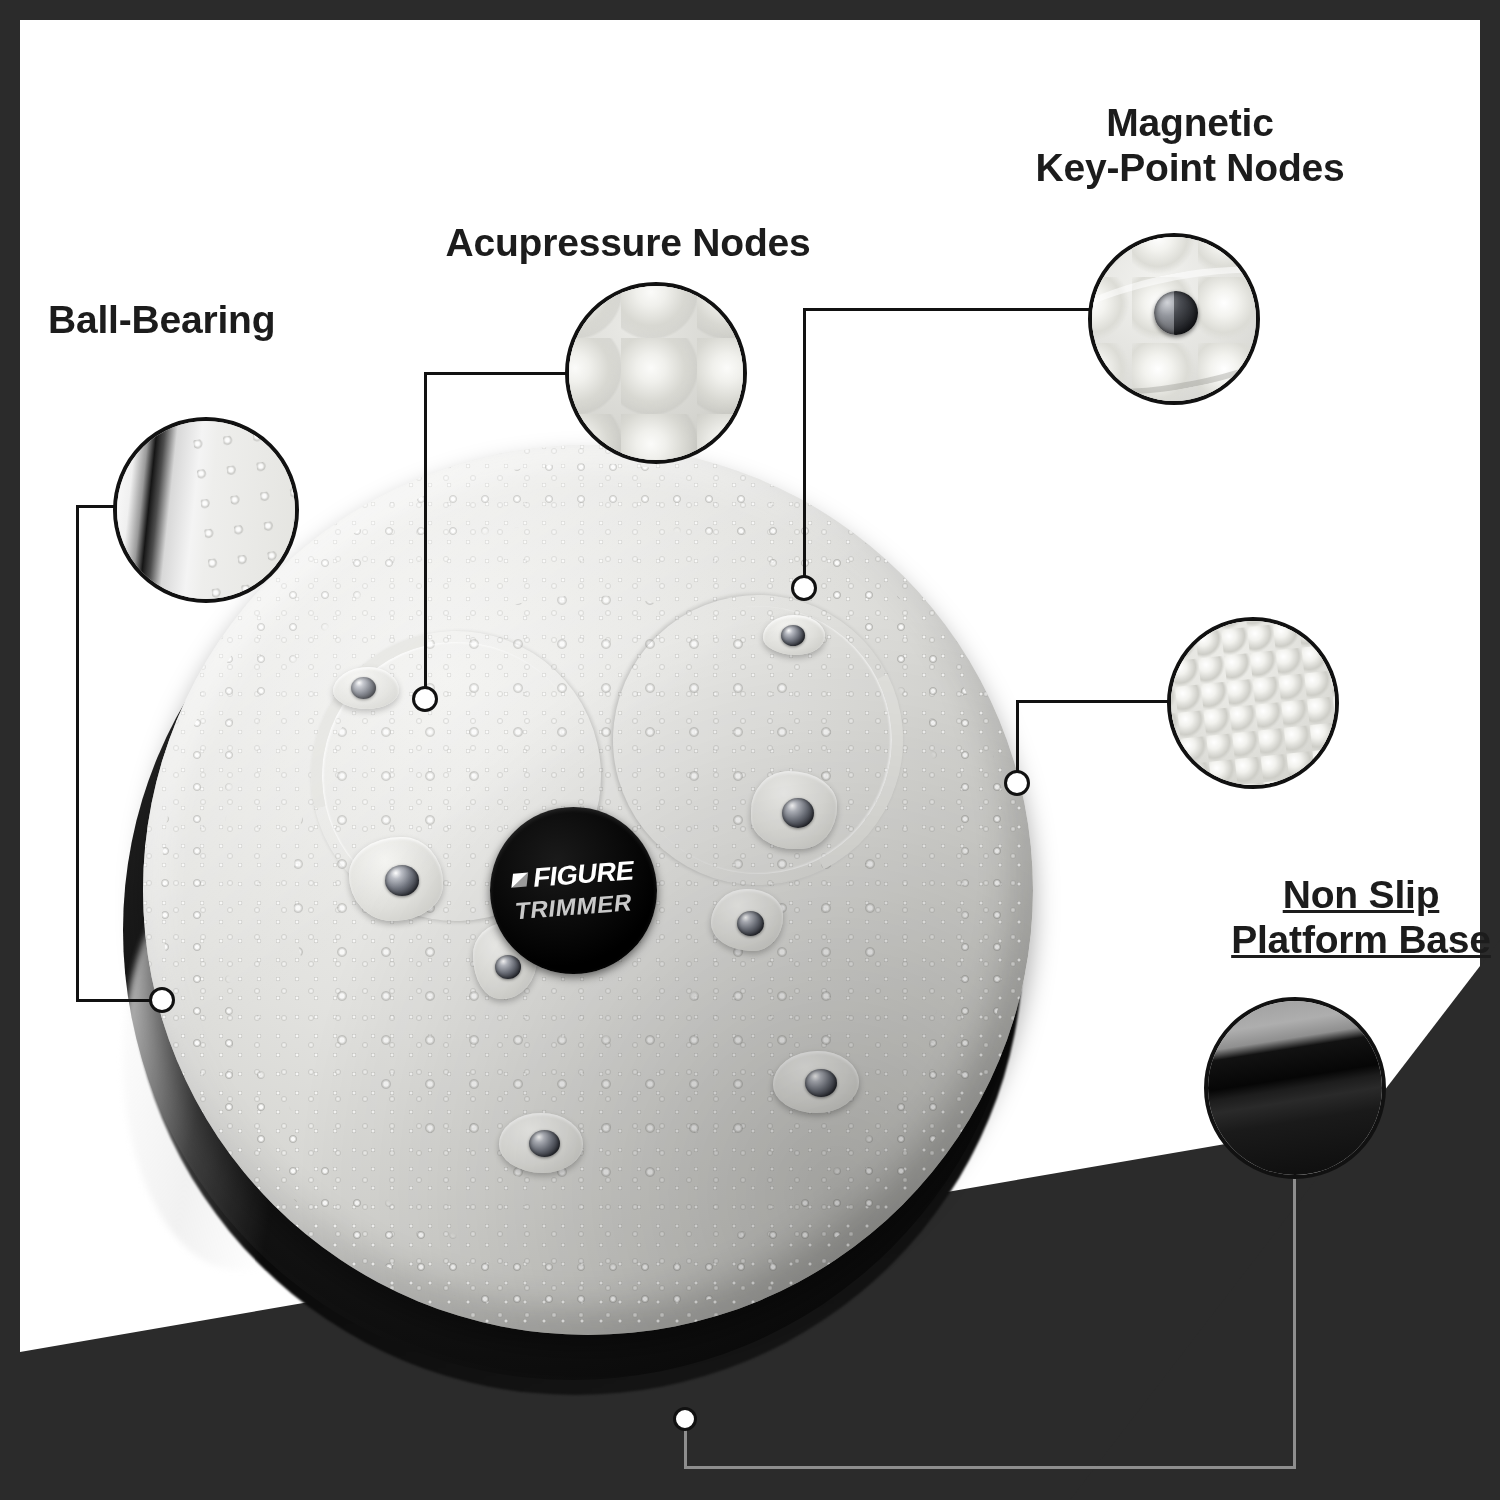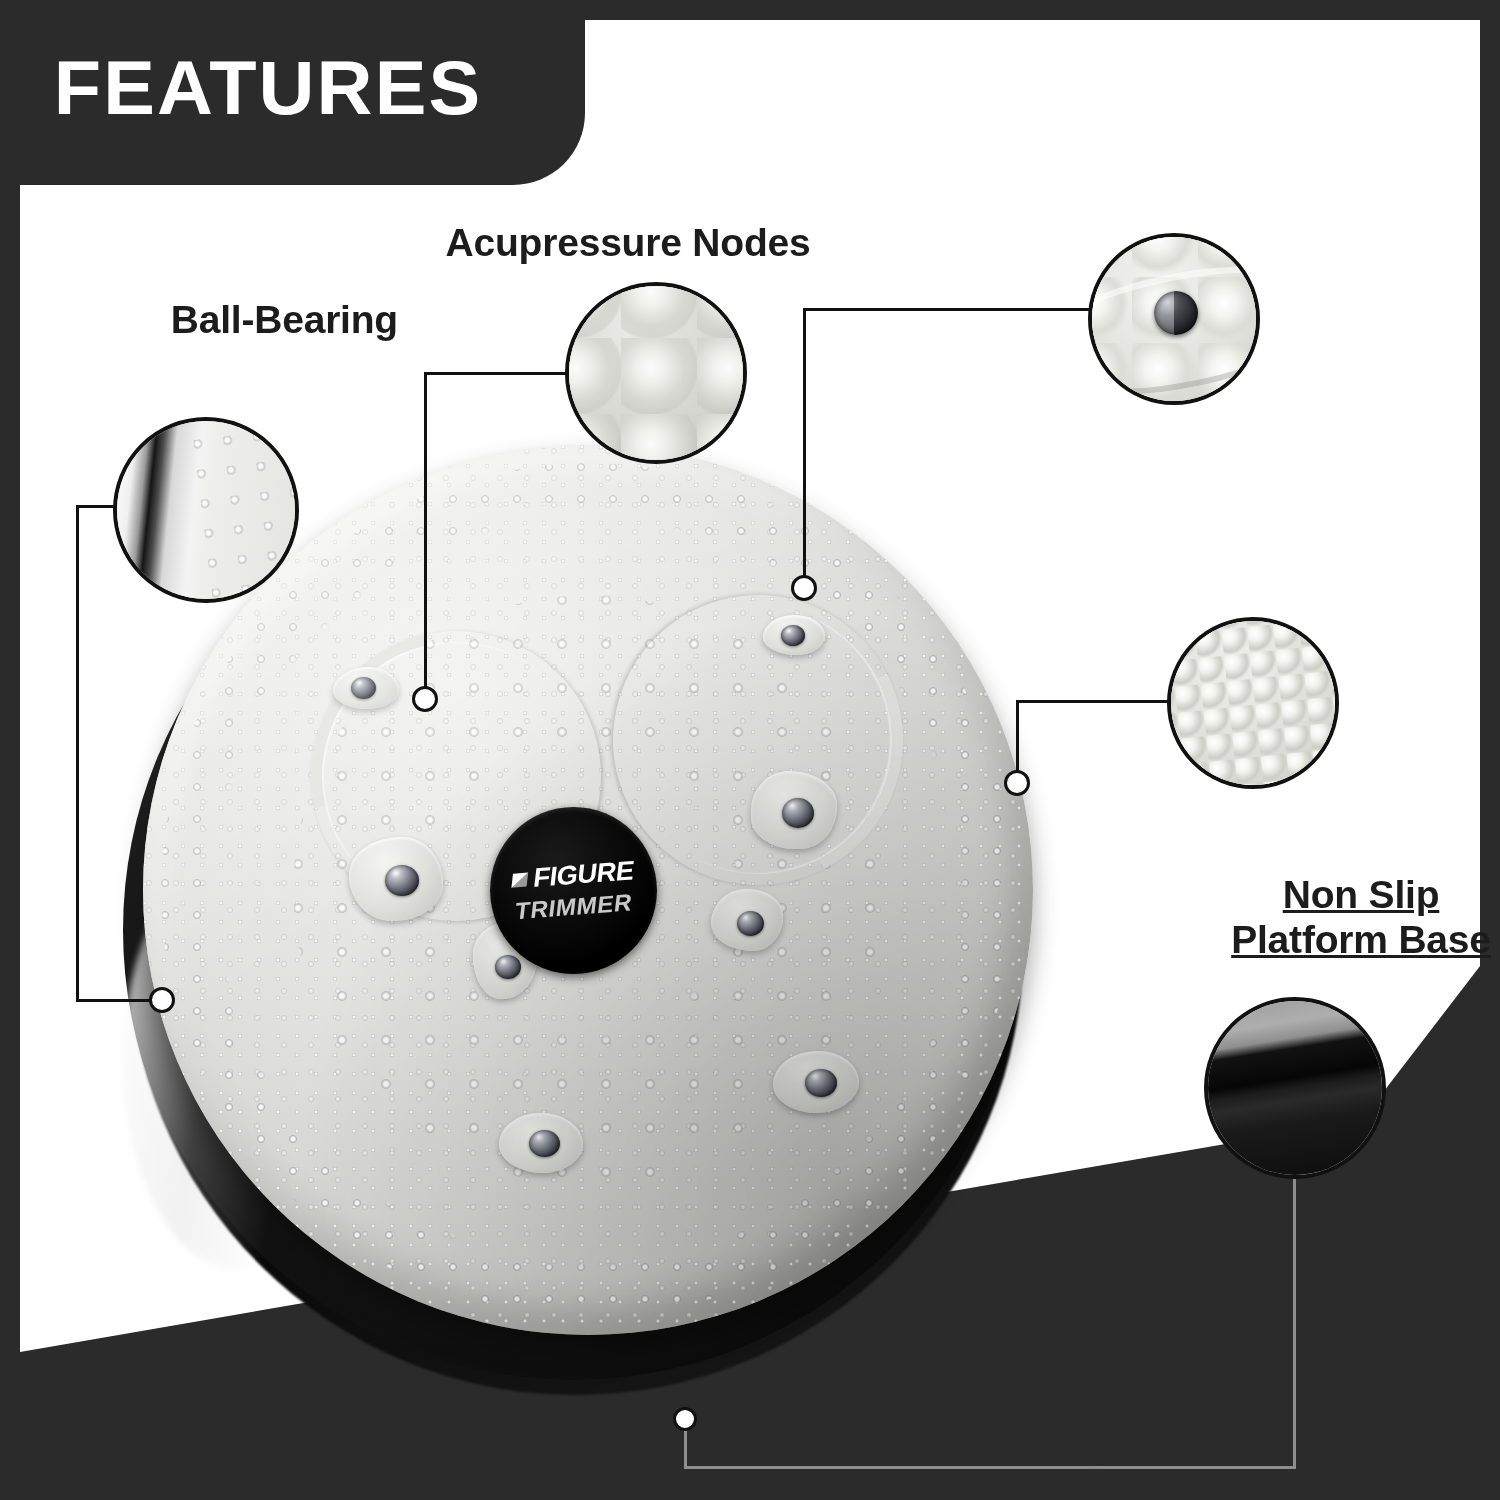--- a/index.html
+++ b/index.html
@@ -308,21 +308,20 @@
 
   
   .label {
     position:absolute;
     color:#1c1c1c;
     font-size:39px;
     font-weight:bold;
     line-height:1.16;
     z-index:13;
     letter-spacing:-0.2px;
-    text-align:right;
   }
   .label.center { text-align:center; }
 
   
   #wedge-br {
     position:absolute;
     right:0; bottom:0;
     width:430px; height:560px;
     background:#2b2b2b;
     clip-path:polygon(100% 0, 100% 100%, 0 100%);
@@ -381,23 +380,20 @@
           <span class="logo-sq"></span>
           <span class="logo-figure">FIGURE</span>
         </div>
         <div class="logo-trimmer">TRIMMER</div>
       </div>
     </div>
   </div>
 
   <div id="wedge-br"></div>
 
-  <div id="header-tab">
-    <div id="header-title">FEATURES</div>
-  </div>
 
   <div class="callout cal-bb">
     <div class="inner"></div>
     <div class="dots"></div>
   </div>
 
   <div class="callout cal-acu">
     <div class="inner"></div>
     <div class="bigdots"></div>
   </div>
@@ -441,20 +437,24 @@
   <div class="node node-sm" style="left:673px; top:1407px;"></div>
 
   <div class="label" style="left:48px; top:297px; width:350px;">
     <div>Ball-Bearing</div>
   </div>
 
   <div class="label center" style="left:388px; top:220px; width:480px;">
     <div>Acupressure Nodes</div>
   </div>
 
+  <div class="label center" style="left:960px; top:100px; width:460px;">
+    <div>Magnetic</div>
+    <div>Key-Point Nodes</div>
+  </div>
 
   <div class="label center" style="left:1000px; top:490px; width:465px;">
   </div>
 
   <div class="label center" style="left:1186px; top:872px; width:350px;text-decoration:underline;">
     <div>Non Slip</div>
     <div>Platform Base</div>
   </div>
 
 </div>

